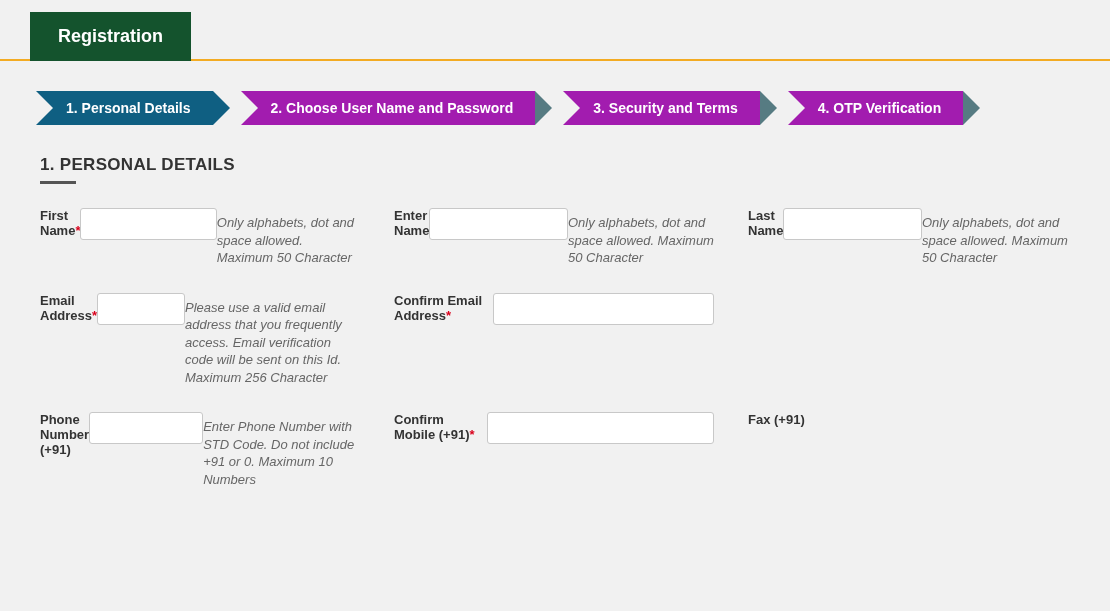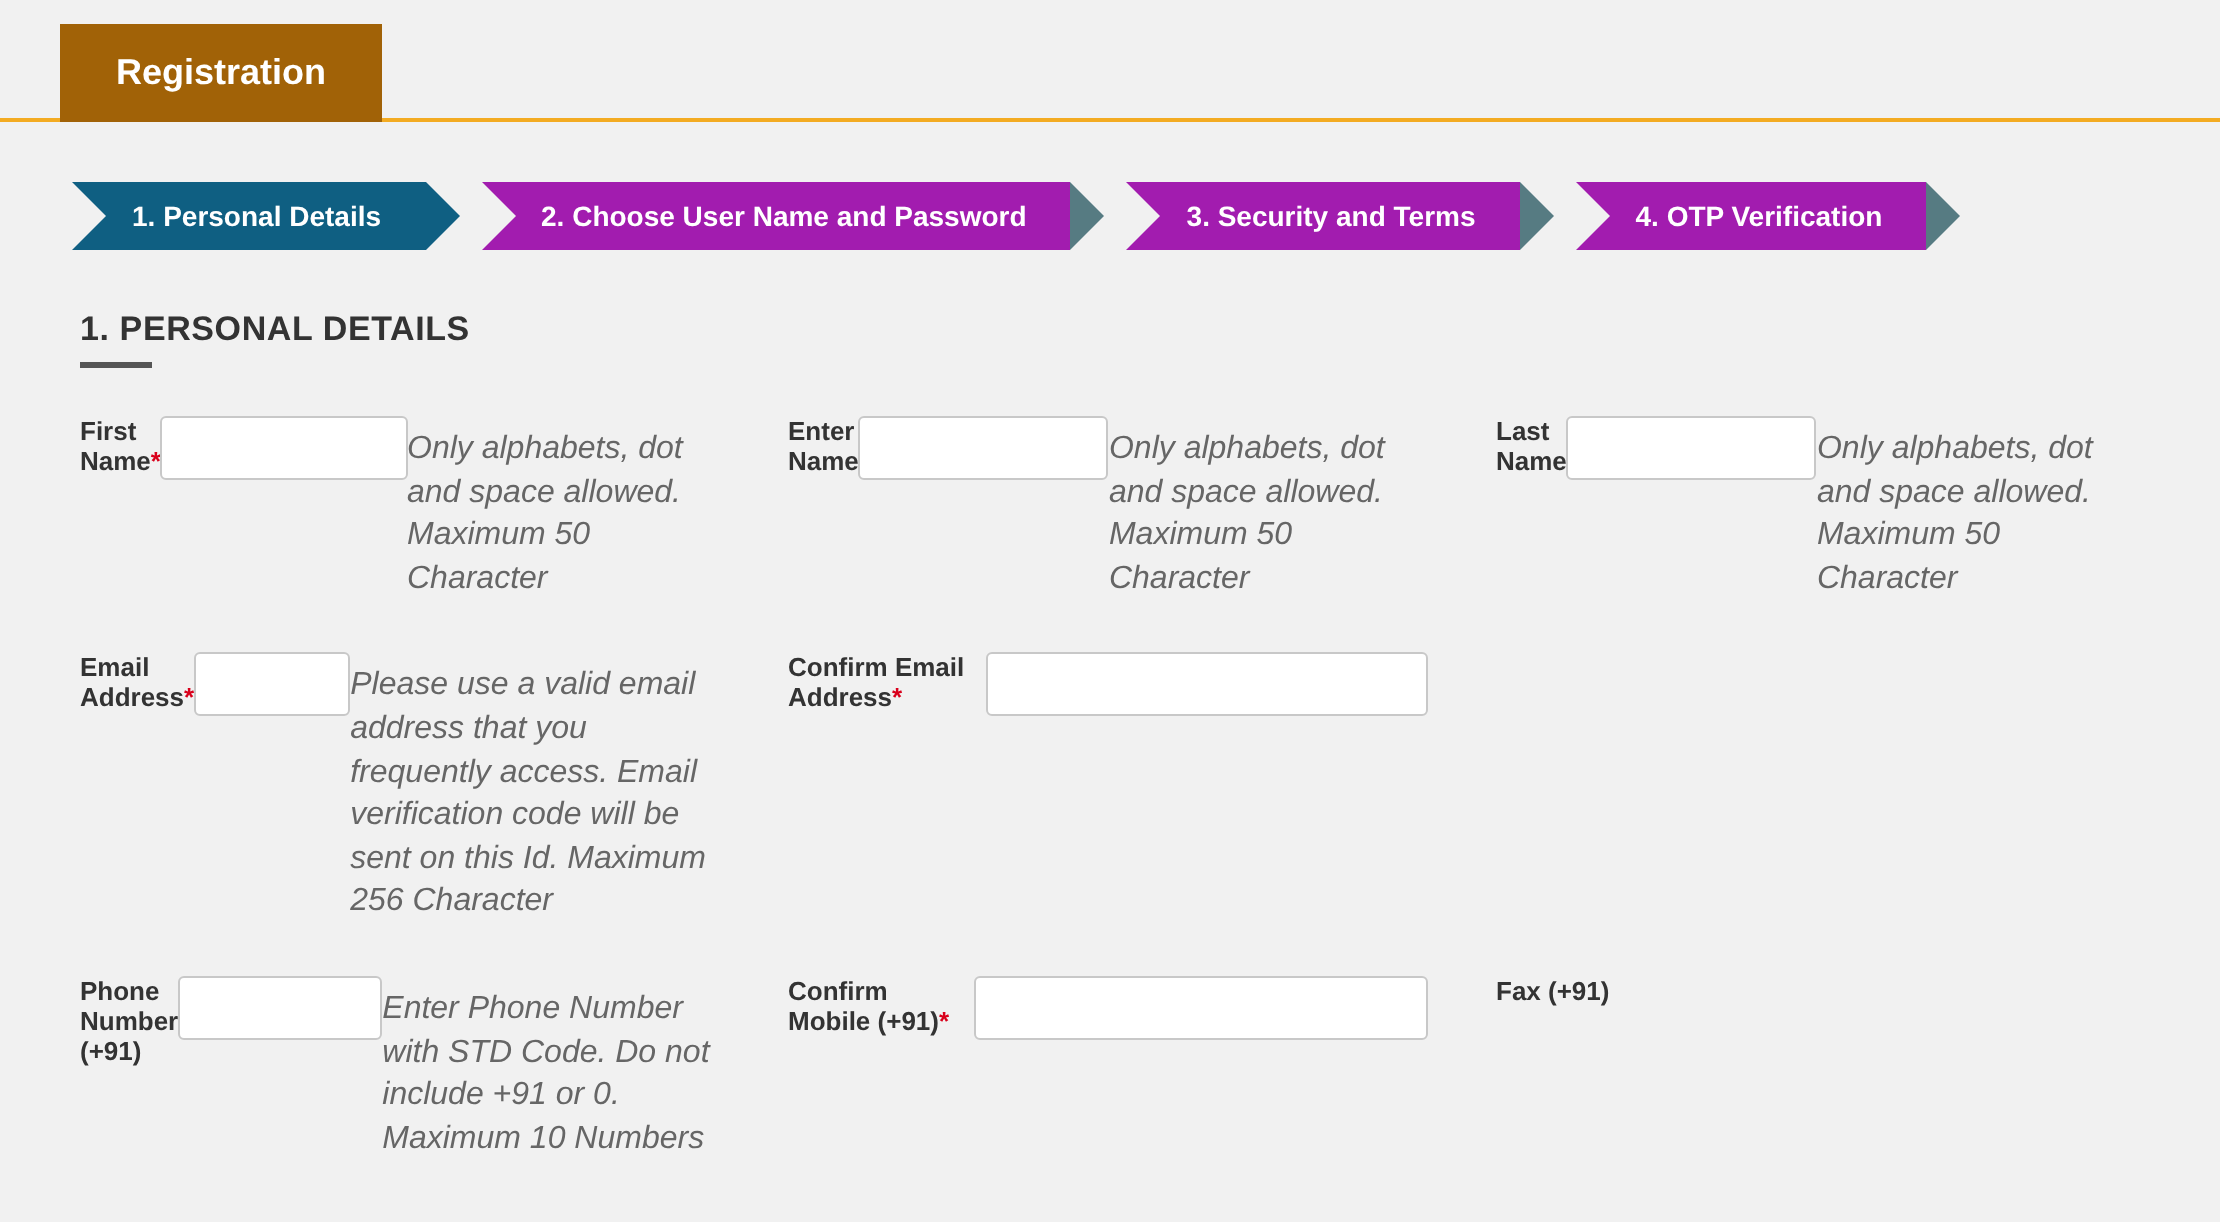--- a/index.html
+++ b/index.html
@@ -12,21 +12,21 @@
   .page { padding: 0 0 30px 0; }
 
   
   .header-tab-wrap {
     padding: 10px 0 0 30px;
     border-bottom: 2px solid #f3ab22;
     position: relative;
   }
   .header-tab {
     display: inline-block;
-    background: #a16207;
+    background: #14532d;
     color: #fff;
     font-weight: 600;
     font-size: 18px;
     padding: 14px 28px;
     position: relative;
     bottom: -2px;
   }
 
   
   .steps {
@@ -105,21 +105,21 @@
     height: 32px;
     border: 1px solid #c8c8c8;
     border-radius: 3px;
     background: #fff;
     padding: 4px 8px;
     font-size: 13px;
     color: #333;
   }
   .hint {
     margin-top: 6px;
-    font-size: 16px;
+    font-size: 13px;
     font-style: italic;
     color: #666;
     line-height: 1.35;
   }
 </style>
 </head>
 <body>
 
 <div class="page">
 

